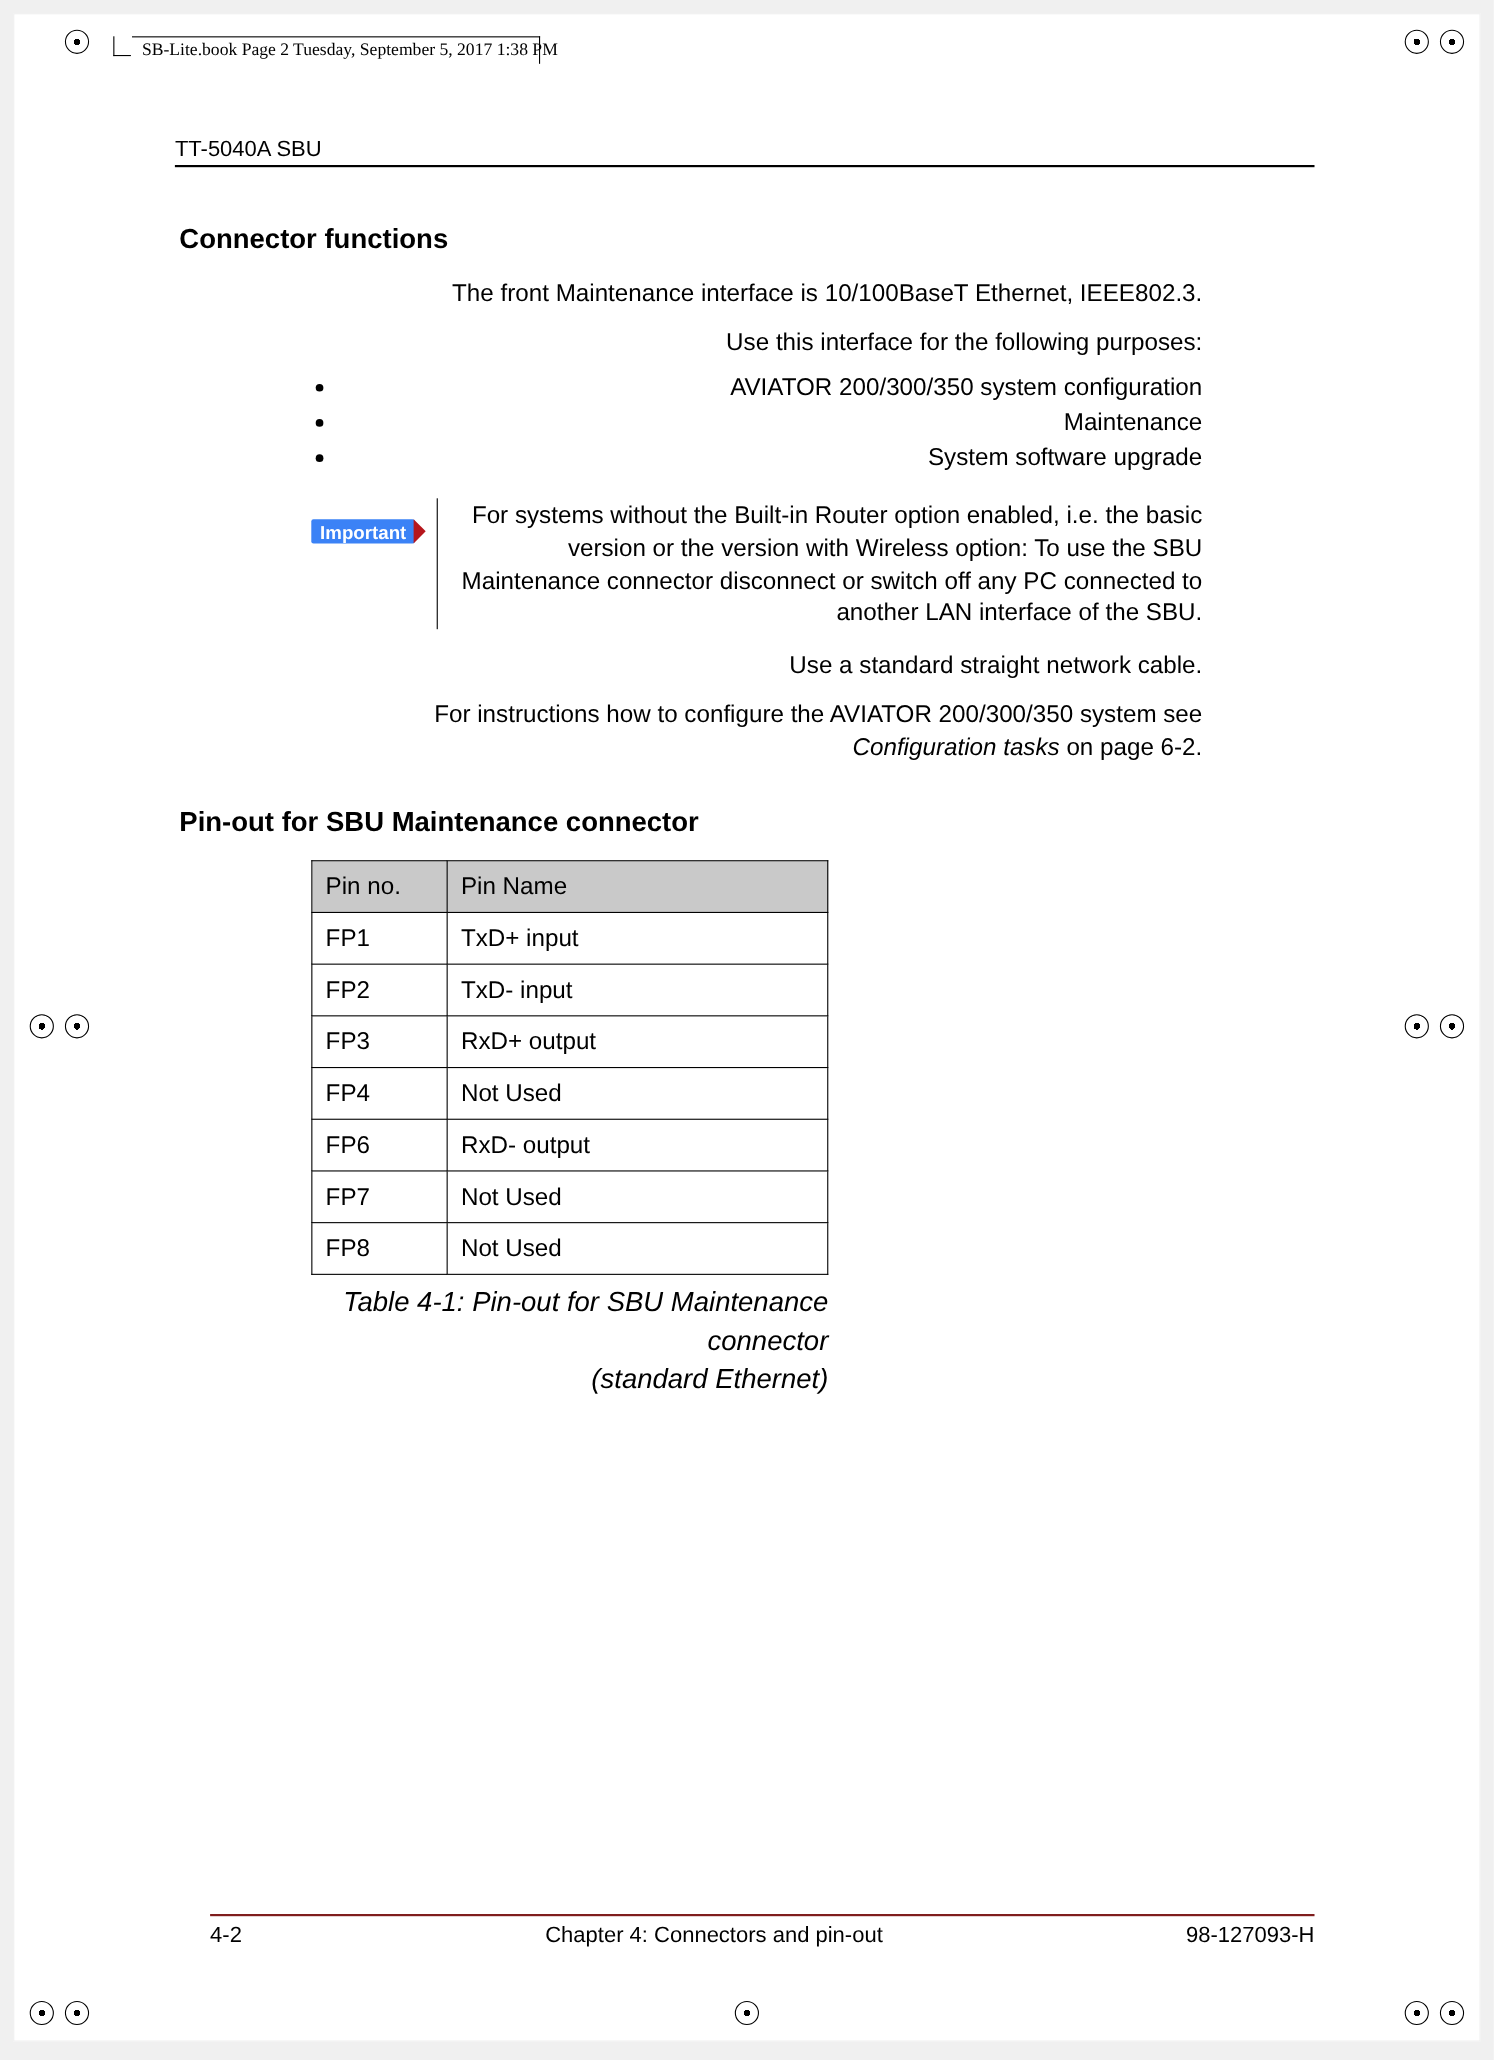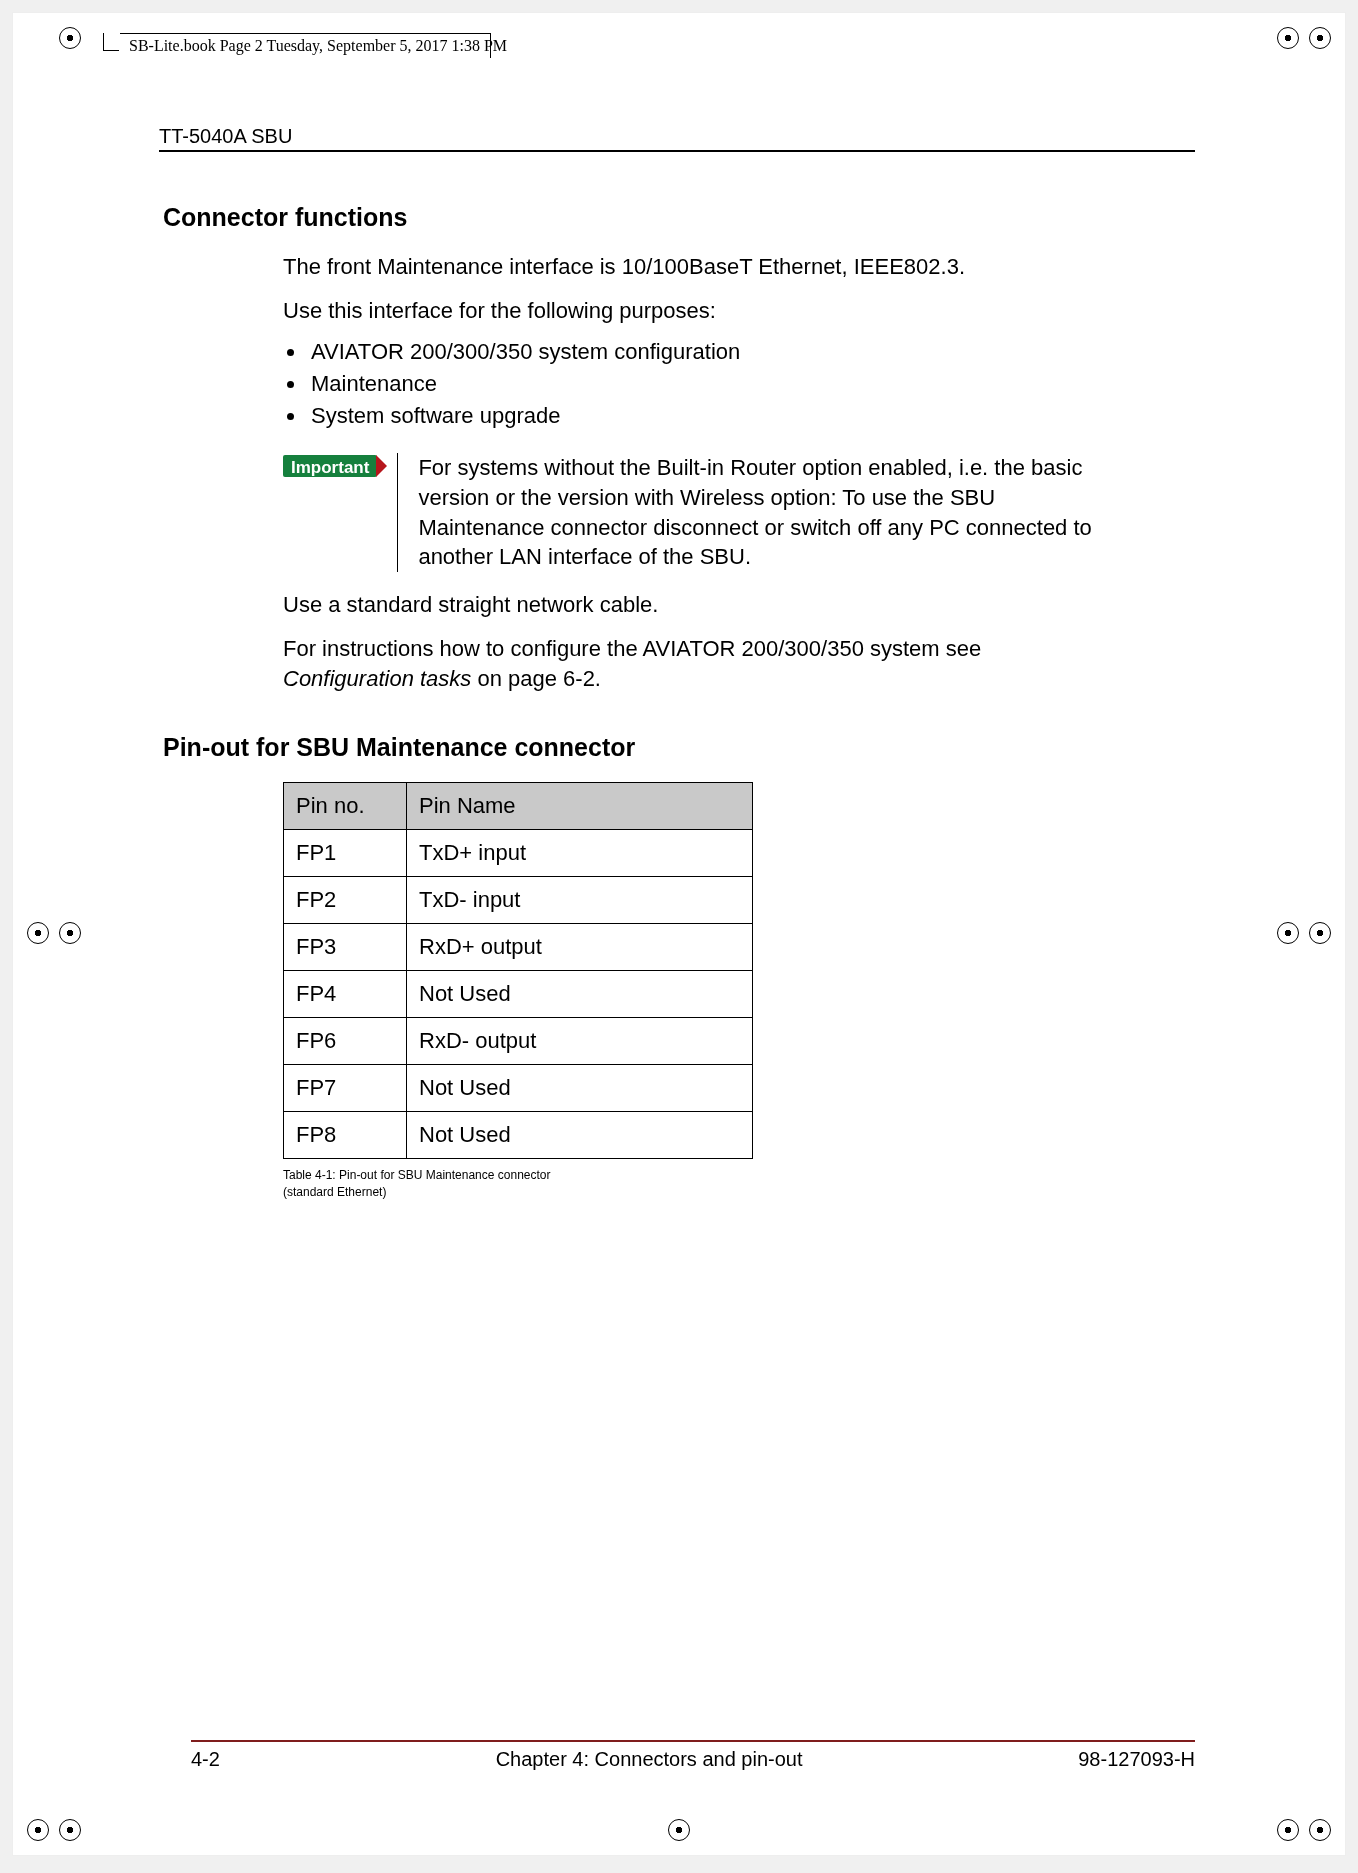--- a/index.html
+++ b/index.html
@@ -108,20 +108,21 @@
 
     .h3 {
       font-weight: 700;
       font-size: 25px;
       margin: 40px 0 20px 0;
     }
 
     .indent {
       margin-left: 120px;
       font-size: 22px;
+      text-align: right;
     }
 
     .indent p {
       margin: 0 0 14px 0;
       line-height: 1.35;
     }
 
     .indent ul {
       list-style: disc;
       padding-left: 24px;
@@ -133,29 +134,29 @@
       padding-left: 4px;
     }
 
     
     .callout {
       display: flex;
       margin: 24px 0 18px 0;
     }
 
     .tag {
-      background: #15803d;
+      background: #3b82f6;
       color: #fff;
       font-weight: 700;
       font-size: 17px;
       padding: 2px 8px;
       border-radius: 2px;
       height: 22px;
       line-height: 22px;
-      margin-top: 2px;
+      margin-top: 19px;
       position: relative;
     }
 
     .tag::after {
       content: "";
       position: absolute;
       right: -10px;
       top: 0;
       border: 11px solid transparent;
       border-left: 11px solid #b6161c;
@@ -187,25 +188,26 @@
       border: 1.5px solid #000;
     }
 
     table.pin td {
       font-size: 22px;
       padding: 10px 12px;
       border: 1.5px solid #000;
     }
 
     .caption {
-      text-align: left;
-      font-size: 12px;
+      text-align: right;
+      font-size: 25px;
       margin: 8px 0 0 120px;
       width: 470px;
       line-height: 1.4;
+      font-style: italic;
     }
 
     
     .footer {
       position: absolute;
       bottom: 84px;
       left: 146px;
       right: 150px;
       border-top: 2px solid #7f1d1d;
       display: flex;

